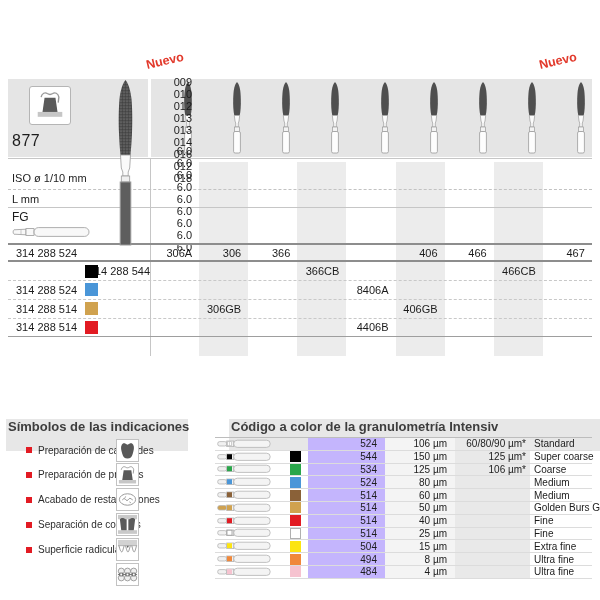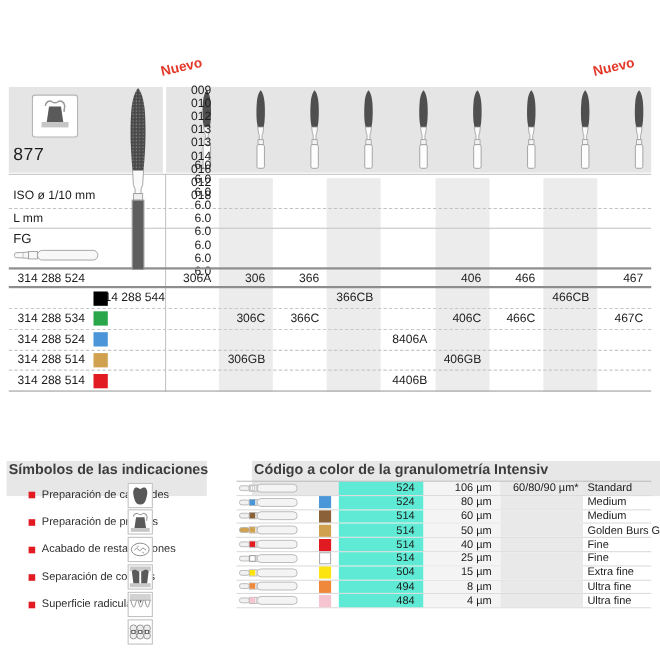--- a/index.html
+++ b/index.html
@@ -55,21 +55,21 @@
                 justify-content:center;}
 
   
   #grit{left:215px;top:437px;width:377px;border-top:1px solid #bdbdbd;}
   .grow{display:flex;height:12.8px;border-bottom:1px solid #dcdcdc;align-items:center;
         font-size:10px;box-sizing:border-box;}
   .gc{height:100%;display:flex;align-items:center;box-sizing:border-box;}
   .gc-diagram{width:75px;padding-left:2px;}
   .gc-square{width:18px;}
   .gsq{width:11px;height:11px;box-sizing:border-box;}
-  .gc-code{width:77px;background:#5eead4;justify-content:flex-end;padding-right:8px;}
+  .gc-code{width:77px;background:#c4b5fd;justify-content:flex-end;padding-right:8px;}
   .gc-size{width:70px;background:#f4f4f4;justify-content:flex-end;padding-right:8px;}
   .gc-alt{width:75px;background:#e9e9e9;justify-content:flex-end;padding-right:4px;}
   .gc-name{width:62px;padding-left:4px;white-space:nowrap;}
 </style>
 </head>
 <body>
 
 <div id="page">
 
   <div id="band-left" class="abs gray-band">
@@ -230,35 +230,20 @@
           </div>
           <div class="cell"></div>
           <div class="cell"></div>
           <div class="cell"></div>
           <div class="cell">366CB</div>
           <div class="cell"></div>
           <div class="cell"></div>
           <div class="cell"></div>
           <div class="cell">466CB</div>
           <div class="cell"></div>
-        </div>
-        <div class="orow">
-          <div class="lblcell" style="position: relative; height: 100%; display: flex; align-items: center;">
-            <span class="ocode">314 288 534</span>
-            <span class="csq" style="background: rgb(42, 166, 75);"></span>
-          </div>
-          <div class="cell"></div>
-          <div class="cell">306C</div>
-          <div class="cell">366C</div>
-          <div class="cell"></div>
-          <div class="cell"></div>
-          <div class="cell">406C</div>
-          <div class="cell">466C</div>
-          <div class="cell"></div>
-          <div class="cell">467C</div>
         </div>
         <div class="orow">
           <div class="lblcell" style="position: relative; height: 100%; display: flex; align-items: center;">
             <span class="ocode">314 288 524</span>
             <span class="csq" style="background: rgb(74, 150, 216);"></span>
           </div>
           <div class="cell"></div>
           <div class="cell"></div>
           <div class="cell"></div>
           <div class="cell"></div>
@@ -398,20 +383,54 @@
         <div class="gc gc-code">524</div>
         <div class="gc gc-size">106 µm</div>
         <div class="gc gc-alt">60/80/90 µm*</div>
         <div class="gc gc-name">Standard</div>
       </div>
       <div class="grow">
         <div class="gc gc-diagram">
           <svg width="54" height="10" viewBox="0 0 54 10">
             <rect x="0.7" y="2.6" width="9" height="4.4" rx="2" fill="#f1f1f1" stroke="#b4b4b4" stroke-width="0.8"></rect>
             <rect x="9.7" y="2" width="7" height="5.6" fill="#f1f1f1" stroke="#b4b4b4" stroke-width="0.8"></rect>
+            <rect x="10" y="2.2" width="5" height="5" fill="#000000"></rect>
+            <rect x="16.7" y="1.2" width="36.5" height="7.2" rx="3.6" fill="#f4f4f4" stroke="#b4b4b4" stroke-width="0.8"></rect>
+          </svg>
+        </div>
+        <div class="gc gc-square">
+          <div class="gsq" style="background: rgb(0, 0, 0);"></div>
+        </div>
+        <div class="gc gc-code">544</div>
+        <div class="gc gc-size">150 µm</div>
+        <div class="gc gc-alt">125 µm*</div>
+        <div class="gc gc-name">Super coarse</div>
+      </div>
+      <div class="grow">
+        <div class="gc gc-diagram">
+          <svg width="54" height="10" viewBox="0 0 54 10">
+            <rect x="0.7" y="2.6" width="9" height="4.4" rx="2" fill="#f1f1f1" stroke="#b4b4b4" stroke-width="0.8"></rect>
+            <rect x="9.7" y="2" width="7" height="5.6" fill="#f1f1f1" stroke="#b4b4b4" stroke-width="0.8"></rect>
+            <rect x="10" y="2.2" width="5" height="5" fill="#2aa64b"></rect>
+            <rect x="16.7" y="1.2" width="36.5" height="7.2" rx="3.6" fill="#f4f4f4" stroke="#b4b4b4" stroke-width="0.8"></rect>
+          </svg>
+        </div>
+        <div class="gc gc-square">
+          <div class="gsq" style="background: rgb(42, 166, 75);"></div>
+        </div>
+        <div class="gc gc-code">534</div>
+        <div class="gc gc-size">125 µm</div>
+        <div class="gc gc-alt">106 µm*</div>
+        <div class="gc gc-name">Coarse</div>
+      </div>
+      <div class="grow">
+        <div class="gc gc-diagram">
+          <svg width="54" height="10" viewBox="0 0 54 10">
+            <rect x="0.7" y="2.6" width="9" height="4.4" rx="2" fill="#f1f1f1" stroke="#b4b4b4" stroke-width="0.8"></rect>
+            <rect x="9.7" y="2" width="7" height="5.6" fill="#f1f1f1" stroke="#b4b4b4" stroke-width="0.8"></rect>
             <rect x="10" y="2.2" width="5" height="5" fill="#4a96d8"></rect>
             <rect x="16.7" y="1.2" width="36.5" height="7.2" rx="3.6" fill="#f4f4f4" stroke="#b4b4b4" stroke-width="0.8"></rect>
           </svg>
         </div>
         <div class="gc gc-square">
           <div class="gsq" style="background: rgb(74, 150, 216);"></div>
         </div>
         <div class="gc gc-code">524</div>
         <div class="gc gc-size">80 µm</div>
         <div class="gc gc-alt"></div>

